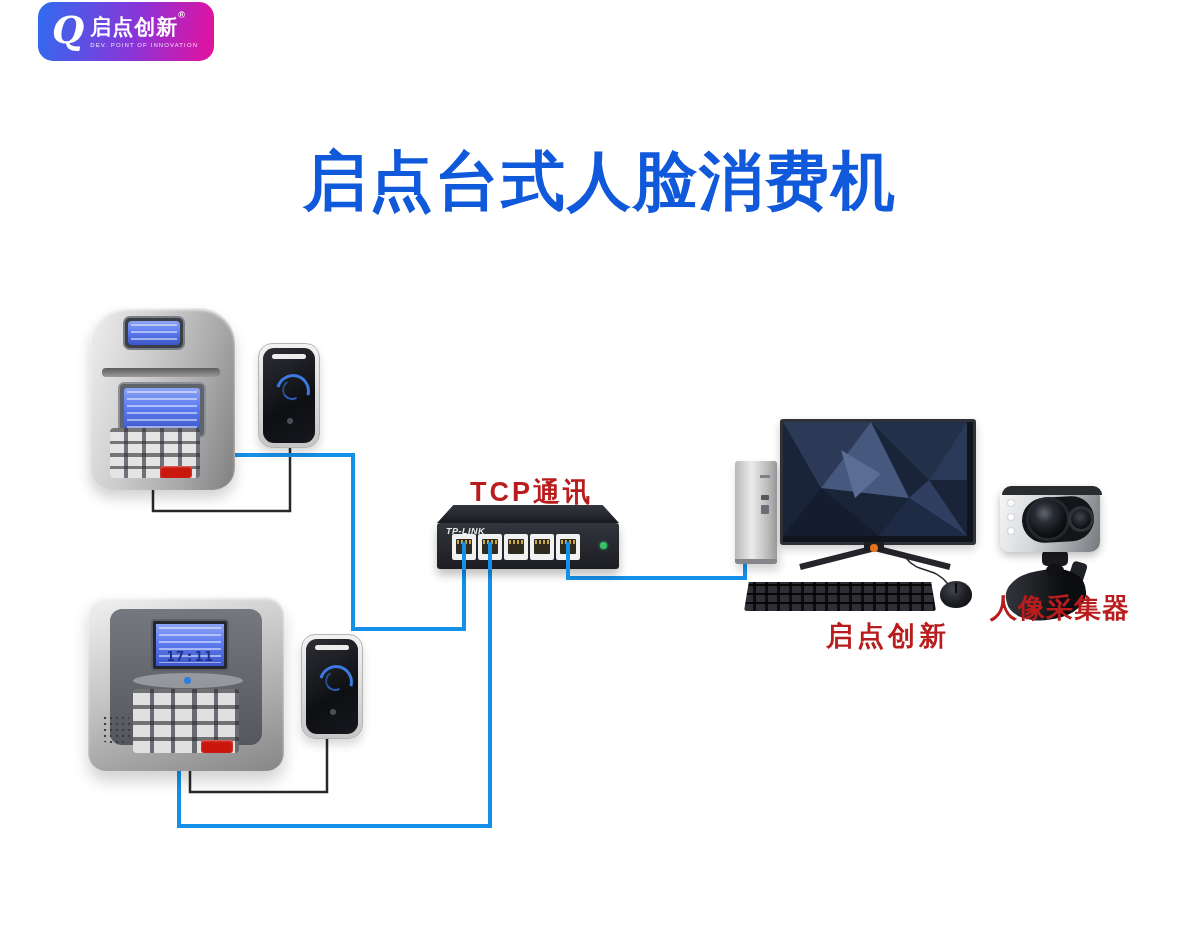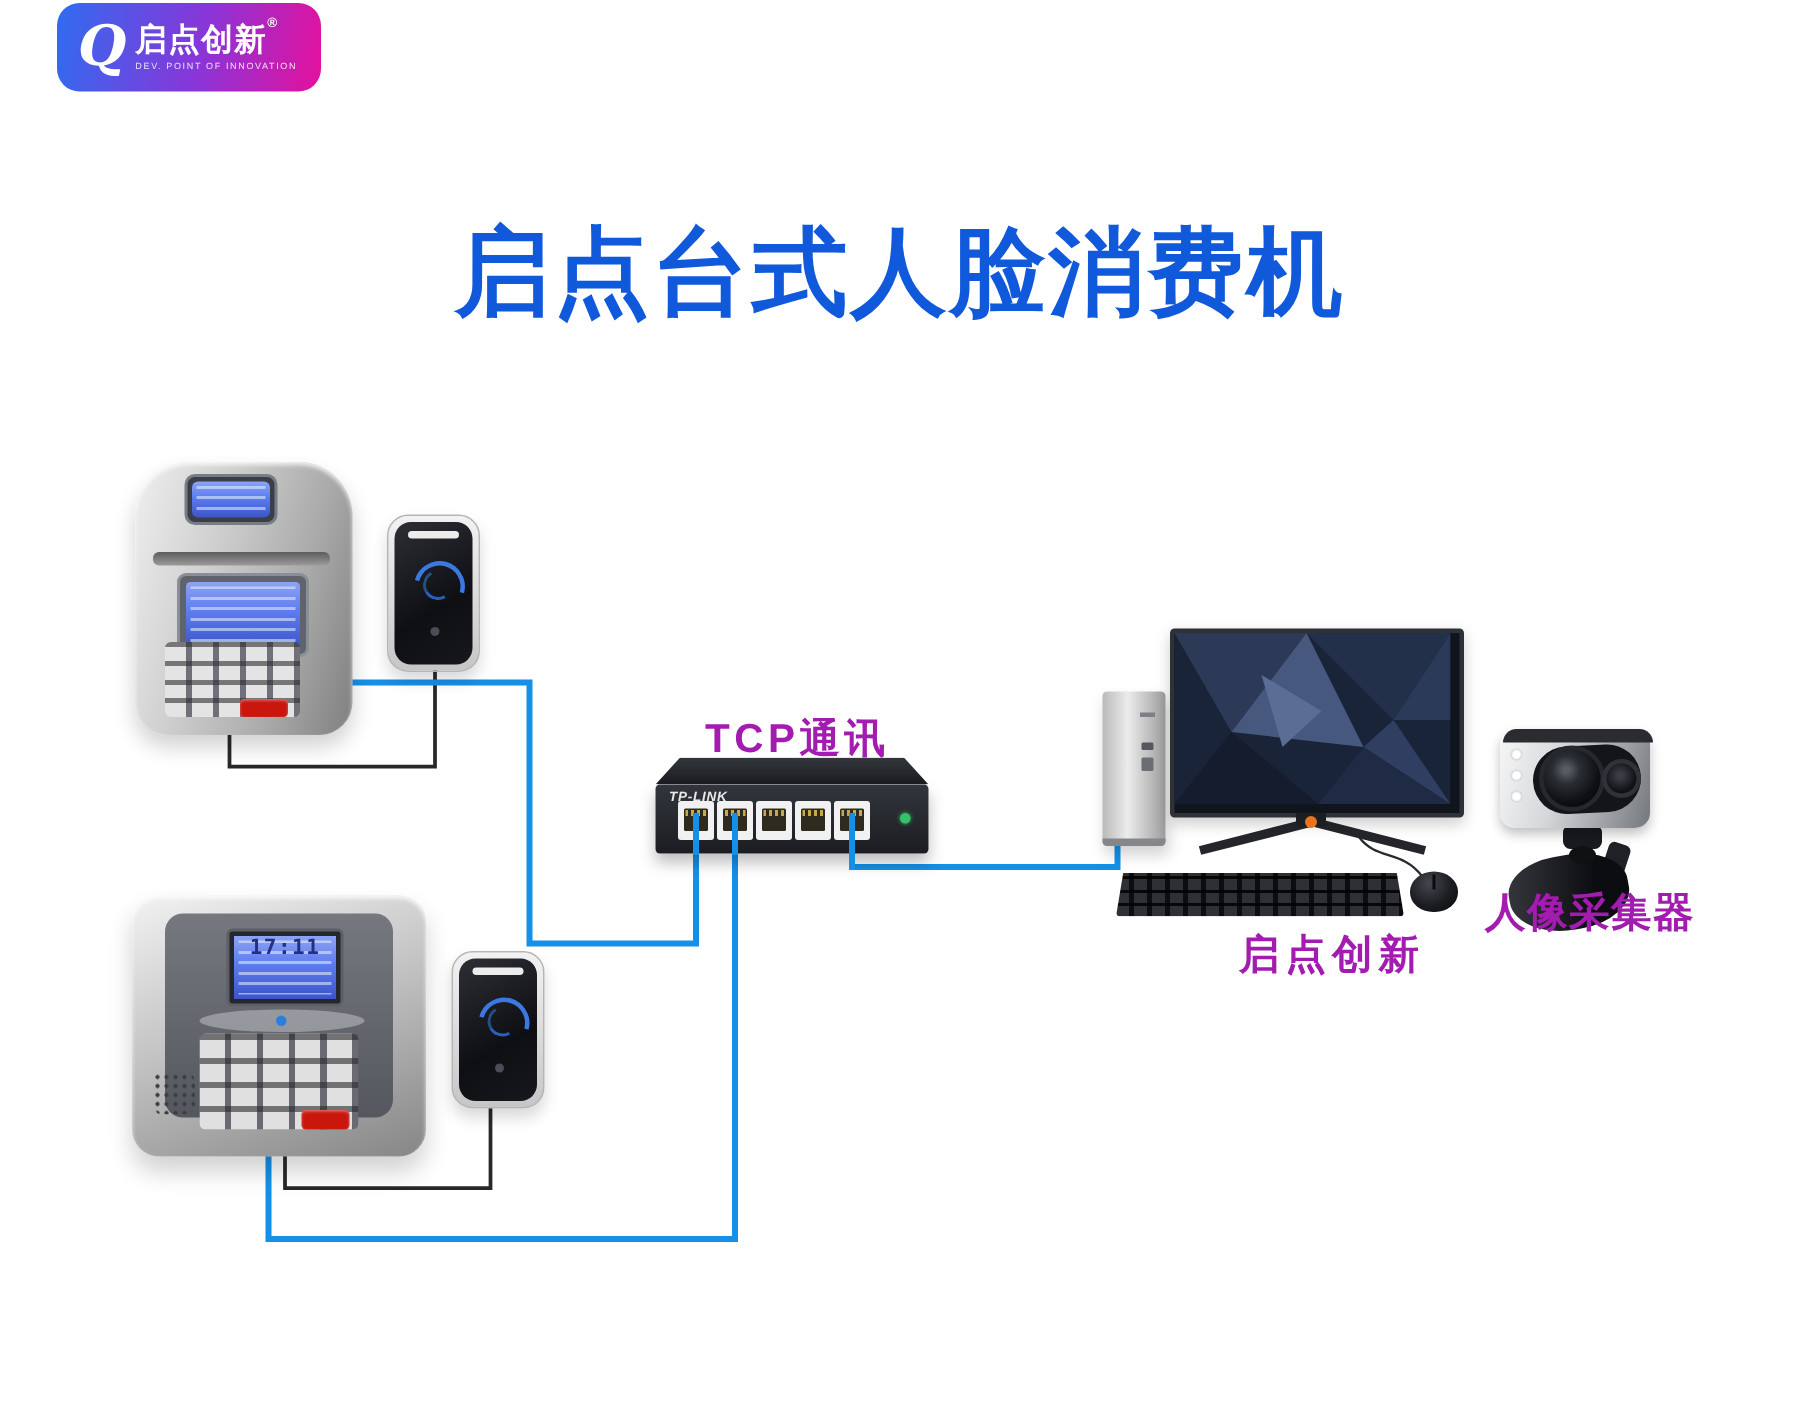--- a/index.html
+++ b/index.html
@@ -18,21 +18,21 @@
           font-family:"DejaVu Serif",serif;font-style:italic;}
   .logo-brand{color:#fff;font-size:21px;font-weight:bold;letter-spacing:1px;line-height:1.1;position:relative;}
   .logo-reg{font-size:9px;vertical-align:top;position:relative;top:-4px;}
   .logo-tagline{color:rgba(255,255,255,.85);font-size:6px;letter-spacing:1.1px;margin-top:3px;white-space:nowrap;}
 
   
   .title{position:absolute;left:0;right:0;top:138px;margin:0;text-align:center;z-index:8;
          color:var(--title-blue,#1159db);font-size:64px;font-weight:bold;letter-spacing:2px;}
 
   
-  .caption{position:absolute;color:#a21caf;font-weight:bold;font-size:27px;letter-spacing:2px;z-index:6;white-space:nowrap;}
+  .caption{position:absolute;color:#b91c1c;font-weight:bold;font-size:27px;letter-spacing:2px;z-index:6;white-space:nowrap;}
 
   .dev{position:absolute;z-index:2;text-decoration:underline;}
 
   
   .desktop-machine{left:90px;top:308px;width:145px;height:182px;border-radius:36px 36px 22px 22px;
      background:linear-gradient(105deg,#efefef 0%,#cfcfcf 35%,#a9a9a9 70%,#7f7f7f 100%);
      box-shadow:0 8px 14px rgba(0,0,0,.18), inset 0 2px 3px rgba(255,255,255,.8);}
   .dm-top-screen{position:absolute;left:33px;top:8px;width:58px;height:30px;background:#3a3e46;border-radius:7px;
      border:2px solid #787d85;}
   .dm-top-screen .lcd{position:absolute;inset:3px;border-radius:4px;}
@@ -64,21 +64,21 @@
   .r2{left:301px;top:634px;}
 
   
   .wall-machine{left:88px;top:597px;width:196px;height:174px;border-radius:18px;
      background:linear-gradient(160deg,#f2f2f2 0%,#c4c4c4 45%,#868686 100%);
      box-shadow:0 10px 16px rgba(0,0,0,.18), inset 0 2px 3px rgba(255,255,255,.8);}
   .wm-panel{position:absolute;left:22px;top:12px;right:22px;bottom:26px;border-radius:12px;
      background:linear-gradient(180deg,#75797f 0%,#54585e 100%);}
   .wm-lcd{position:absolute;left:63px;top:22px;width:74px;height:48px;background:#24272d;border-radius:4px;border:2px solid #5c6066;}
   .wm-lcd .lcd{position:absolute;inset:3px;}
-  .wm-time{position:absolute;left:0;right:0;top:0;text-align:center;color:#223084;font-weight:bold;font-size:14px;
+  .wm-time{position:absolute;left:0;right:0;top:24px;text-align:center;color:#223084;font-weight:bold;font-size:14px;
      font-family:"DejaVu Sans Mono",monospace;letter-spacing:1px;}
   .wm-oval{position:absolute;left:45px;top:76px;width:110px;height:15px;border-radius:50%;background:rgba(225,225,228,.4);}
   .wm-brand-dot{position:absolute;left:96px;top:80px;width:7px;height:7px;border-radius:50%;background:#2d7de0;}
   .wm-keypad{left:45px;top:92px;width:106px;height:64px;
      background-image:repeating-linear-gradient(0deg,transparent 0 12px,rgba(40,40,45,.6) 12px 16px),
                       repeating-linear-gradient(90deg,#e0e0e0 0 17px,#6a6a72 17px 21.2px);}
   .wm-red{left:113px;top:143px;width:32px;height:13px;}
   .wm-speaker{position:absolute;left:14px;top:118px;width:28px;height:28px;border-radius:6px;
      background-image:radial-gradient(#3a3d42 1.2px,transparent 1.6px);background-size:6px 6px;}
 

